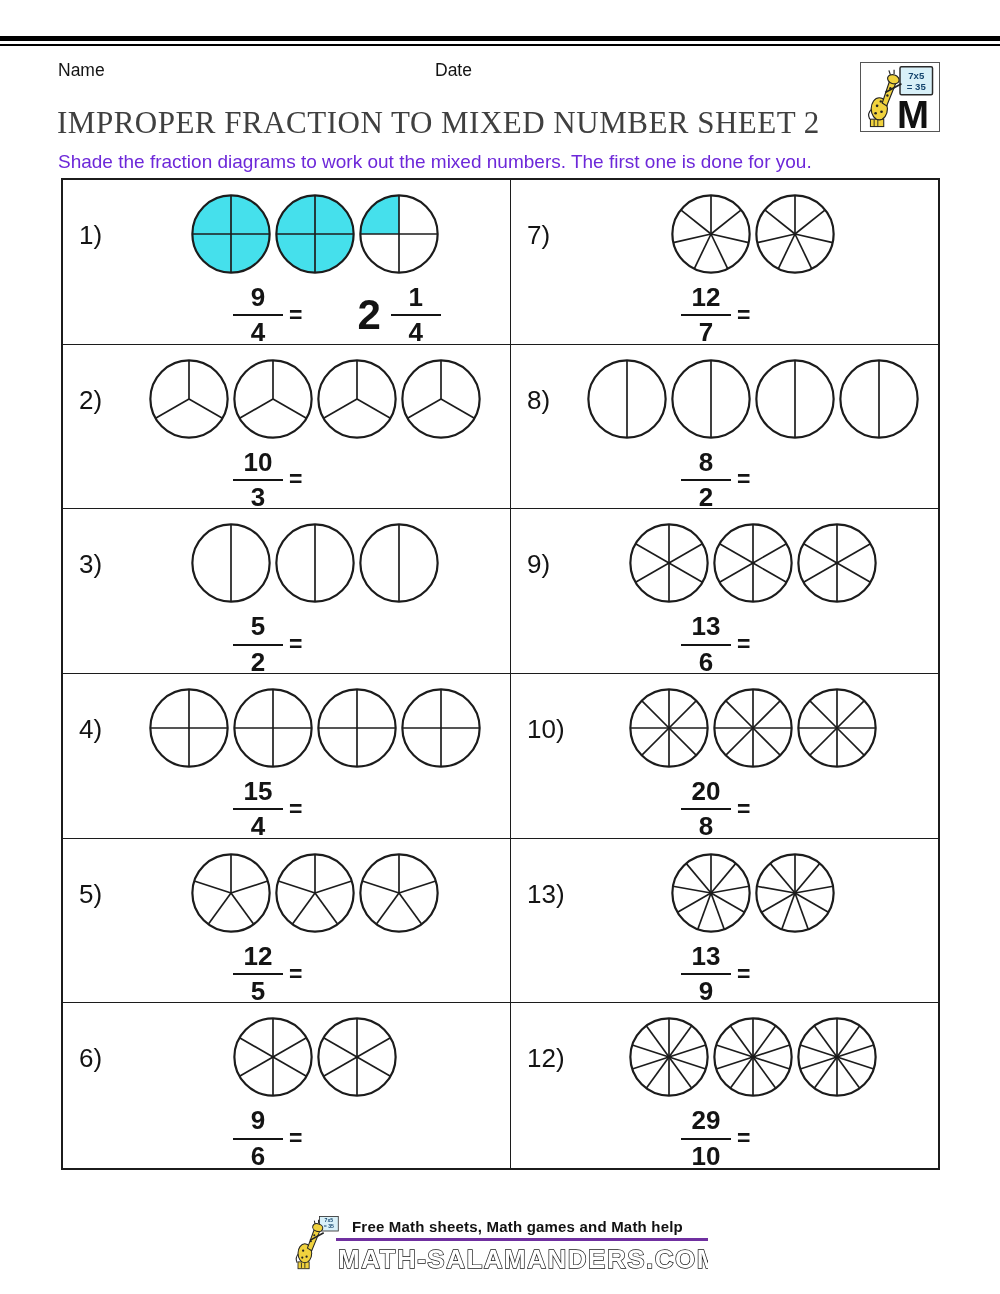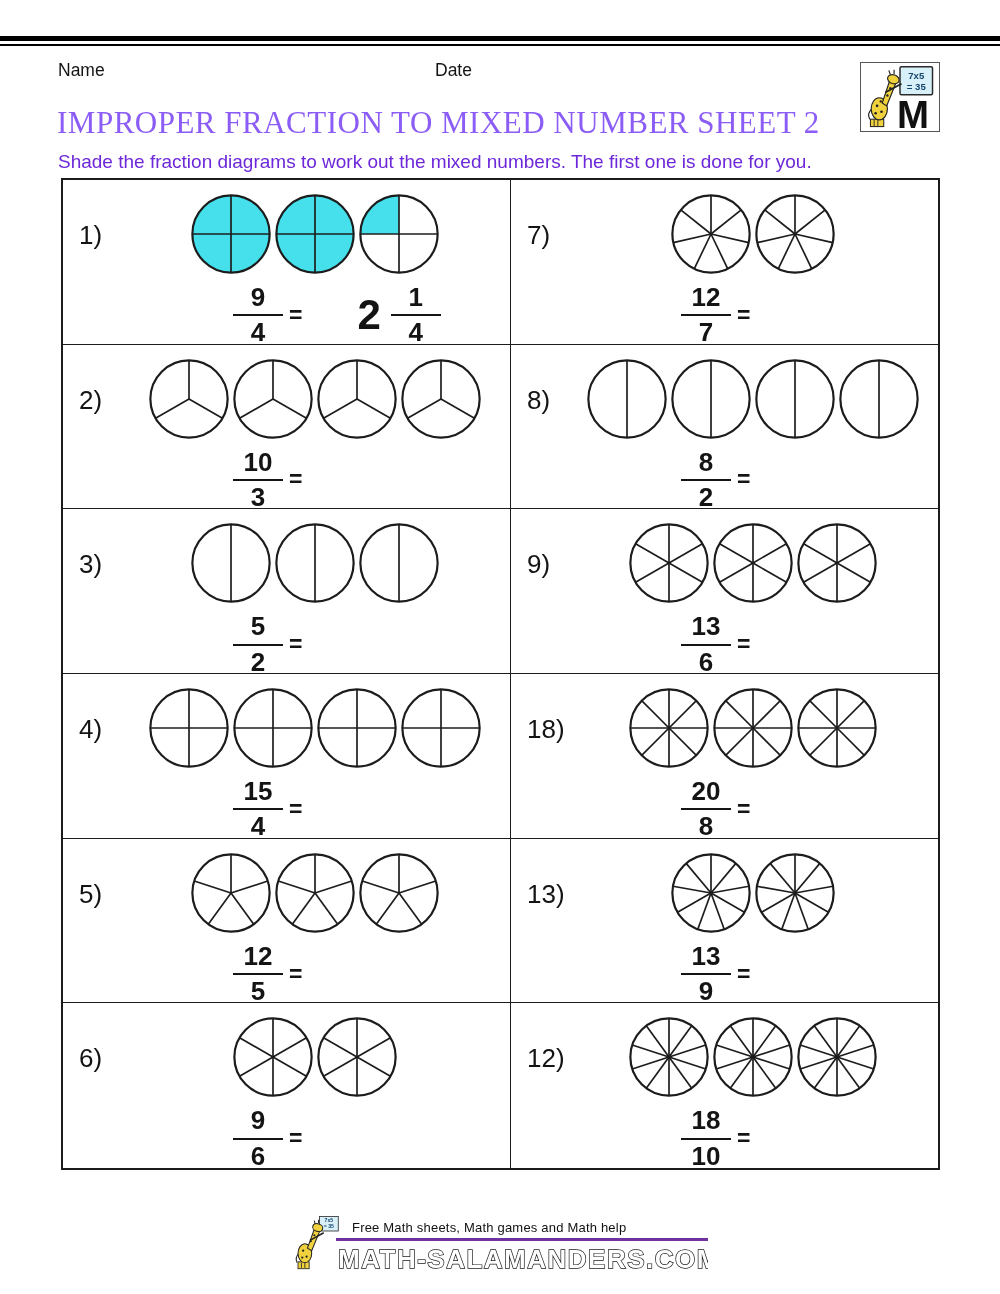--- a/index.html
+++ b/index.html
@@ -11,21 +11,21 @@
             border-top:5px solid #000; border-bottom:2px solid #000; }
 
   .meta { position:absolute; left:58px; top:60px; width:800px; font-size:17.5px; color:#141414; }
   .meta .date { position:absolute; left:350px; top:0;margin-left:27px; }
 
   .logobox { position:absolute; left:860px; top:62px; width:80px; height:70px;
              border:1px solid #555; background:#fff; }
   .logobox svg { display:block; width:100%; height:100%; }
 
   .title { position:absolute; left:57px; top:105px; font-family:"Liberation Serif", serif;
-           font-weight:normal; font-size:31px; letter-spacing:0.5px; color:#8b5cf6; white-space:nowrap;text-align:center; }
+           font-weight:normal; font-size:31px; letter-spacing:0.5px; color:#404040; white-space:nowrap;text-align:center; }
 
   .instruction { position:absolute; left:58px; top:151px; font-size:19px; color:#6d28d9; white-space:nowrap; }
 
   .grid { position:absolute; left:61px; top:178px; width:879px;
           border:2px solid #1c1c1c; display:grid;
           grid-template-columns:448px 427px; grid-template-rows:repeat(6,164.7px);
           grid-auto-flow:column; }
   .cell { position:relative; border-bottom:1.6px solid #1c1c1c; }
   .cell.leftcol { border-right:1.8px solid #1c1c1c; }
   .cell.lastrow { border-bottom:none; }
@@ -42,21 +42,21 @@
   .frac .fnum { display:block; padding:0 6px 3px 6px; }
   .frac .fden { display:block; padding:3px 6px 0 6px; border-top:2.5px solid #141414; }
   .equals { font-size:23px; font-weight:700; margin-left:6px; }
   .whole { font-size:42px; font-weight:600; margin-left:55px; }
   .ansfrac { margin-left:10px; }
 
   .footer { position:absolute; left:0; top:1212px; width:1000px;
             display:flex; justify-content:center; align-items:flex-end; }
   .footer .fgiraffe { width:48px; height:62px; margin-right:-4px; position:relative; z-index:2; }
   .fcol { width:372px; }
-  .tagline { font-size:13px; font-weight:normal; color:#111; padding:0 0 3px 16px;
+  .tagline { font-size:15px; font-weight:bold; color:#111; padding:0 0 3px 16px;
              border-bottom:3px solid #7030a0; letter-spacing:0.2px; white-space:nowrap; }
   .sitesvg { display:block; margin-top:1px; }
 </style>
 </head>
 <body>
 
 <div class="page">
 
   <div class="topbar"></div>
 
@@ -412,21 +412,21 @@
        <div class="eq">
          <span class="frac ">
             <span class="fnum">13</span>
             <span class="fden">6</span>
           </span>
          <span class="equals">=</span>
 
        </div>
      </div>
       <div class="cell">
-       <div class="pnum">18)</div>
+       <div class="pnum">10)</div>
        <div class="circles">
          <svg viewBox="0 0 100 100" width="84" height="84">
             <circle cx="50" cy="50" r="46" fill="none" stroke="#1c1c1c" stroke-width="2.6"></circle>
             <line x1="50" y1="50" x2="50.00" y2="4.00" stroke="#1c1c1c" stroke-width="2"></line>
             <line x1="50" y1="50" x2="82.53" y2="17.47" stroke="#1c1c1c" stroke-width="2"></line>
             <line x1="50" y1="50" x2="96.00" y2="50.00" stroke="#1c1c1c" stroke-width="2"></line>
             <line x1="50" y1="50" x2="82.53" y2="82.53" stroke="#1c1c1c" stroke-width="2"></line>
             <line x1="50" y1="50" x2="50.00" y2="96.00" stroke="#1c1c1c" stroke-width="2"></line>
             <line x1="50" y1="50" x2="17.47" y2="82.53" stroke="#1c1c1c" stroke-width="2"></line>
             <line x1="50" y1="50" x2="4.00" y2="50.00" stroke="#1c1c1c" stroke-width="2"></line>
@@ -539,21 +539,21 @@
             <line x1="50" y1="50" x2="77.04" y2="87.21" stroke="#1c1c1c" stroke-width="2"></line>
             <line x1="50" y1="50" x2="50.00" y2="96.00" stroke="#1c1c1c" stroke-width="2"></line>
             <line x1="50" y1="50" x2="22.96" y2="87.21" stroke="#1c1c1c" stroke-width="2"></line>
             <line x1="50" y1="50" x2="6.25" y2="64.21" stroke="#1c1c1c" stroke-width="2"></line>
             <line x1="50" y1="50" x2="6.25" y2="35.79" stroke="#1c1c1c" stroke-width="2"></line>
             <line x1="50" y1="50" x2="22.96" y2="12.79" stroke="#1c1c1c" stroke-width="2"></line>
           </svg>
        </div>
        <div class="eq">
          <span class="frac ">
-            <span class="fnum">18</span>
+            <span class="fnum">29</span>
             <span class="fden">10</span>
           </span>
          <span class="equals">=</span>
 
        </div>
      </div>
     </div>
 
   <div class="footer">
     <svg class="fgiraffe" viewBox="0 0 56 64">

